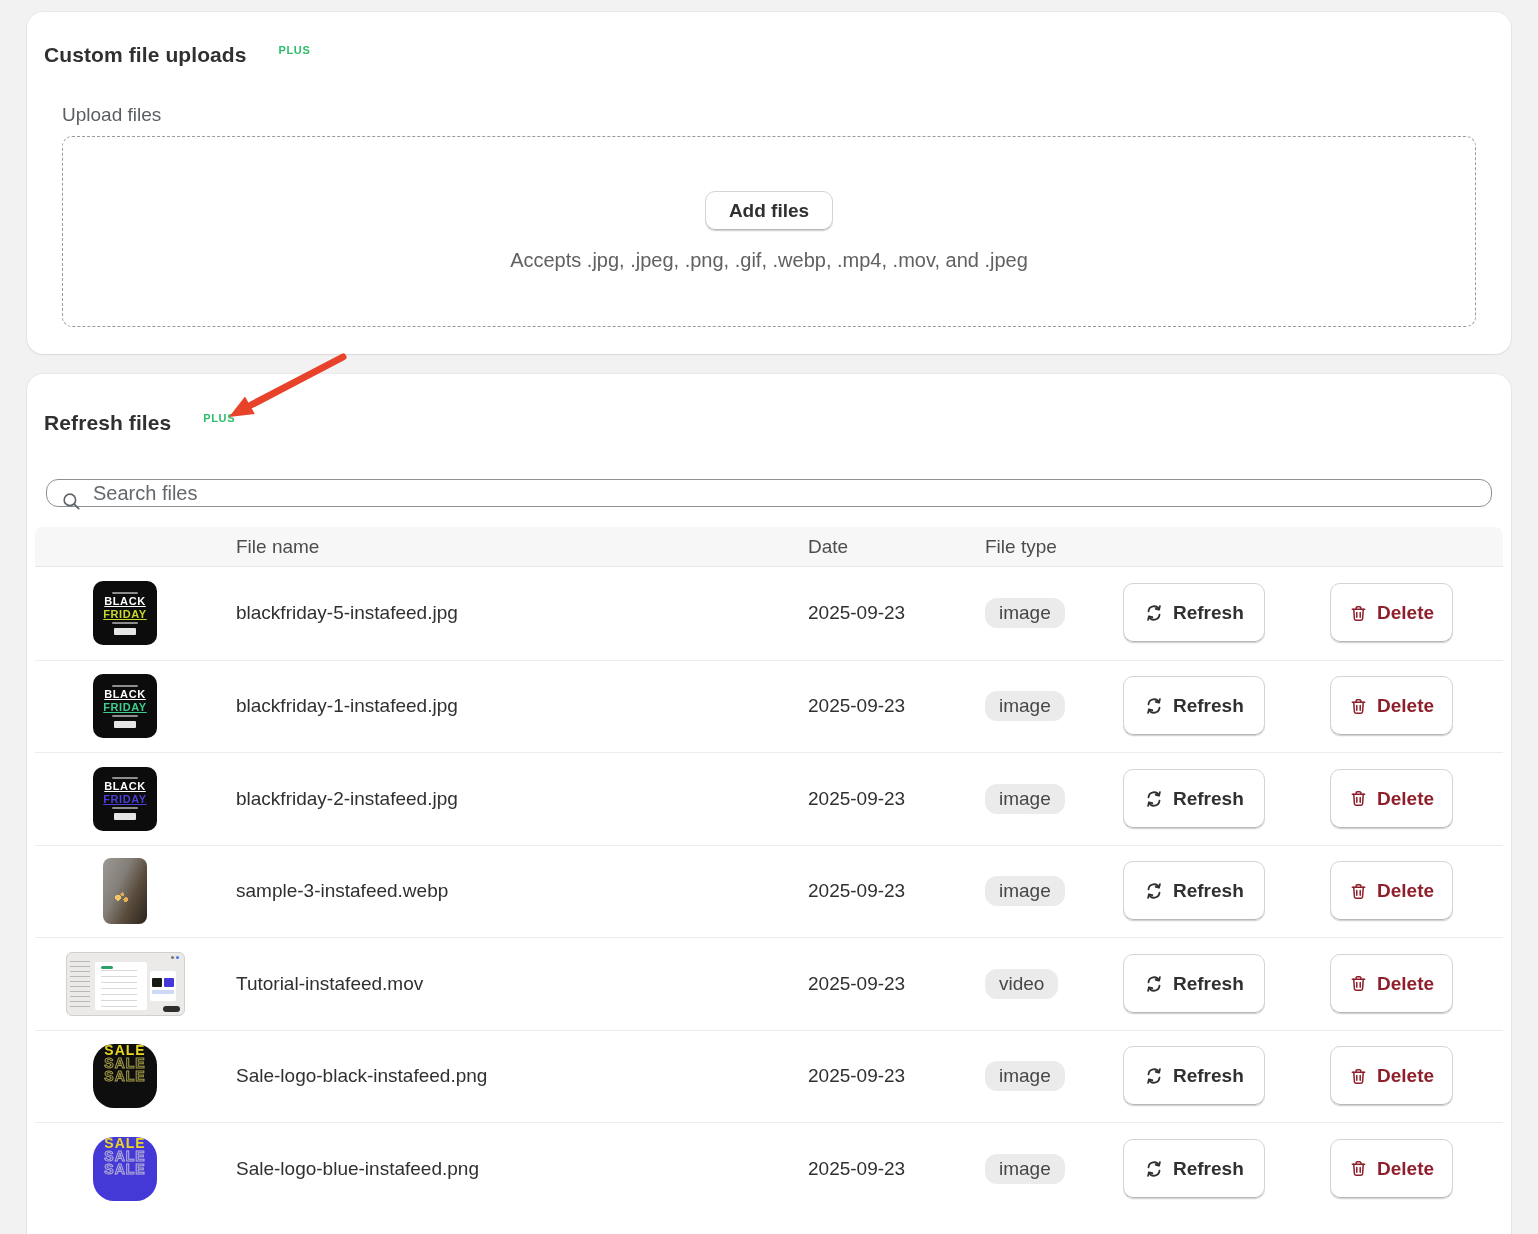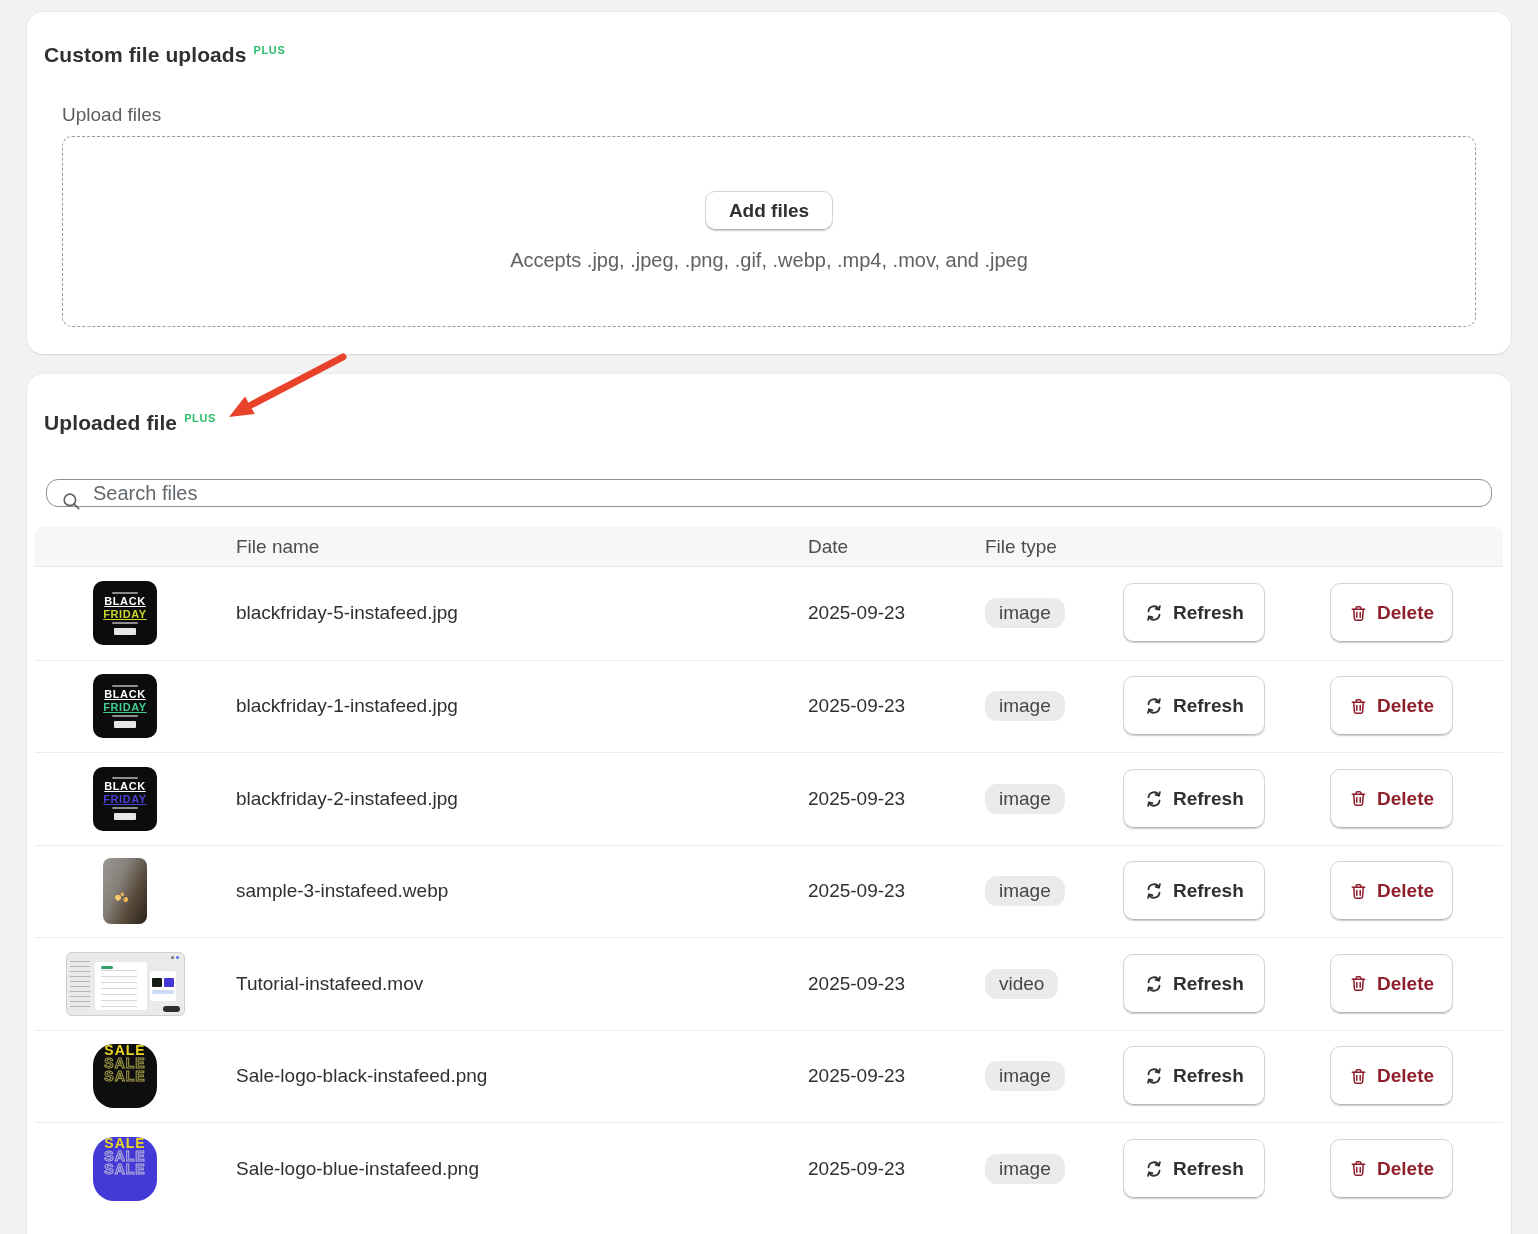--- a/index.html
+++ b/index.html
@@ -10,21 +10,21 @@
   *{box-sizing:border-box;margin:0;padding:0;}
   html,body{background:var(--page-bg);}
   body{font-family:"Liberation Sans","DejaVu Sans",sans-serif;color:var(--text);}
   .page{position:relative;width:1538px;height:1234px;overflow:hidden;background:var(--page-bg);}
 
   .card{background:var(--card-bg);border-radius:16px;margin:0 27px;
         box-shadow:0 1px 2px rgba(0,0,0,.08), 0 0 0 1px rgba(0,0,0,.03);}
   .card-1{margin-top:12px;height:342px;padding:30px 8px 27px;}
   .card-2{margin-top:20px;height:900px;padding:36px 8px 8px;}
 
-  .card-title-row{display:flex;align-items:flex-start;margin-left:9px;}
+  .card-title-row{display:flex;align-items:flex-start;margin-left:9px;gap:25px;}
   .card-title{font-size:21px;font-weight:700;color:var(--text);line-height:26px;letter-spacing:.1px;}
   .plus-badge{font-size:11px;font-weight:700;color:var(--plus-green);letter-spacing:.6px;
               margin-left:7px;margin-top:1px;line-height:14px;}
 
   .field-label{margin:35px 0 9px 27px;font-size:19px;color:#5c5f62;line-height:24px;}
   .dropzone{margin:0 27px;height:191px;border:1px dashed #9a9a9a;border-radius:10px;
             display:flex;flex-direction:column;align-items:center;padding-top:54px;}
   .btn{display:inline-flex;align-items:center;justify-content:center;gap:9px;background:#fff;
        border:1px solid #d4d4d4;border-radius:10px;font-family:inherit;cursor:pointer;
        box-shadow:inset 0 -1px 0 #b8b8b8, 0 1px 0 rgba(0,0,0,.04);}
@@ -109,21 +109,21 @@
     </div>
   </section>
 
   <svg class="arrow-overlay" viewBox="0 0 160 85">
     <line x1="144" y1="12" x2="52" y2="60" stroke="#e8432a" stroke-width="7" stroke-linecap="round"></line>
     <polygon points="30,72 46,51.5 55.8,68.9" fill="#e8432a"></polygon>
   </svg>
 
   <section class="card card-2">
     <div class="card-title-row">
-      <h2 class="card-title">Uploaded file</h2>
+      <h2 class="card-title">Refresh files</h2>
       <span class="plus-badge">PLUS</span>
     </div>
 
     <div class="search-wrap">
       <svg class="search-icon" width="22" height="22" viewBox="0 0 20 20" fill="none" stroke="#5f6368" stroke-width="1.5">
         <circle cx="9" cy="9" r="5.2"></circle>
         <path d="M12.9 12.9 L17 17" stroke-linecap="round"></path>
       </svg>
       <input class="search-input" type="text" placeholder="Search files" style="">
     </div>

